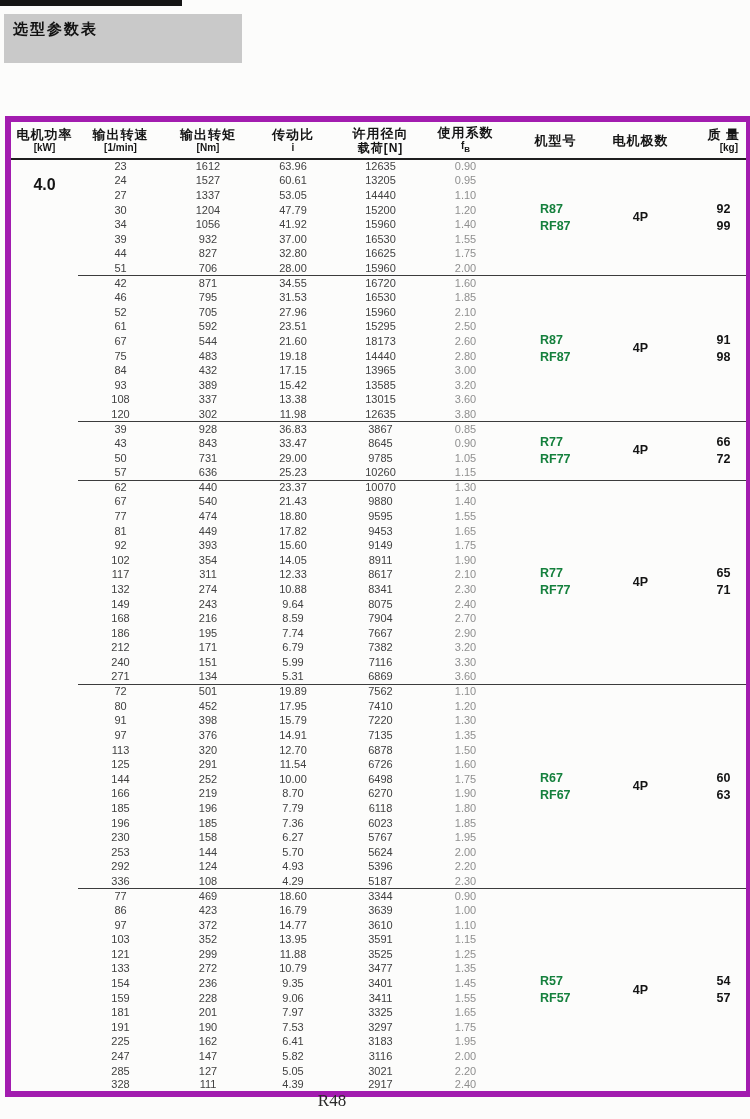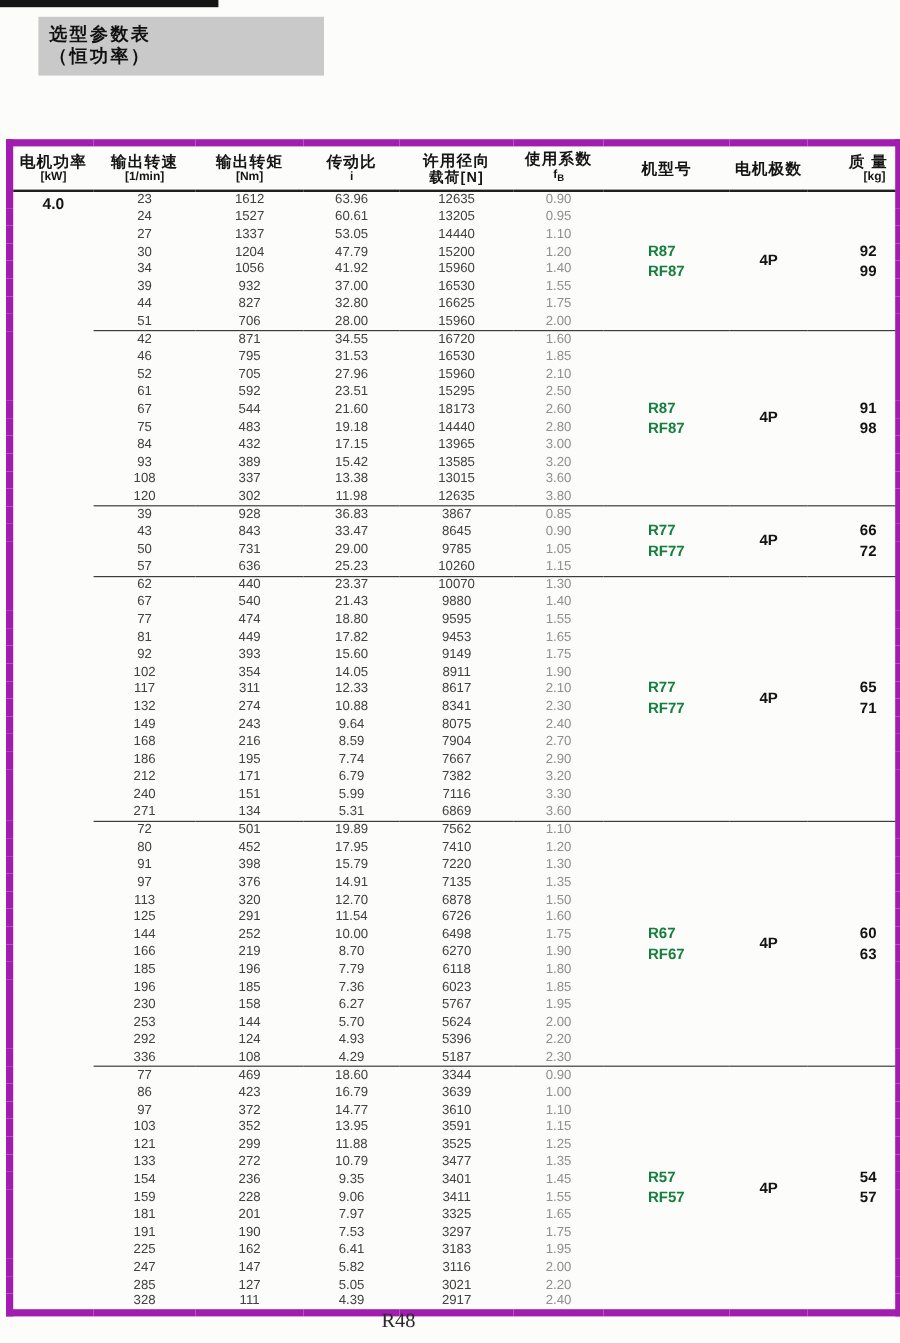--- a/index.html
+++ b/index.html
@@ -15,21 +15,20 @@
     width: 182px; height: 6px; background: #151515;
   }
   .title-box {
     position: absolute; left: 4px; top: 14px;
     width: 238px; height: 49px;
     background: #c9c9c9;
     padding: 5px 0 0 9px;
     color: #111;
     font-weight: bold; font-size: 15px; line-height: 19px;
     letter-spacing: 2px;
-    margin-left: 28px;
   }
   table.sel-table {
     position: absolute; left: 5px; top: 116px;
     width: 741px;
     border-collapse: collapse; table-layout: fixed;
     border: 6px solid #a21caf;
   }
   thead th {
     height: 40px; padding: 2px 0;
     border-bottom: 2px solid #1f1f1f;
@@ -46,22 +45,22 @@
   tbody td {
     height: 14.6px; padding: 0;
     font-size: 11px; line-height: 13px;
     color: #414141; text-align: center; vertical-align: middle;
     white-space: nowrap;
   }
   tbody td.cell-fb { color: #8f8f8f; }
   tbody tr.block-start > td { border-top: 1.5px solid #3c3c3c; }
 
   td.power-cell {
-    vertical-align: top; padding-top: 3px;
-    font-weight: bold; font-size: 13px; color: #141414;
+    vertical-align: top; padding-top: 18px;
+    font-weight: bold; font-size: 16px; color: #141414;
   }
   td.model-cell {
     text-align: left; padding-left: 37px;
     font-weight: bold; font-size: 12.5px; color: #15803d;
   }
   td.model-cell div, td.weight-cell div { line-height: 17px; }
   td.poles-cell {
     font-weight: bold; font-size: 12.5px; color: #141414;
   }
   td.weight-cell {
@@ -75,21 +74,20 @@
     font-size: 17px; color: #2a2a2a;
   }
 </style>
 </head>
 <body>
 
 <div class="top-black-bar"></div>
 
 <div class="title-box">
   <div>选型参数表</div>
-  <div>（恒功率）</div>
 </div>
 
 <table class="sel-table">
   <colgroup>
     <col style="width:70px">
       <col style="width:85px">
       <col style="width:90px">
     <col style="width:80px">
       <col style="width:95px">
       <col style="width:75px">

